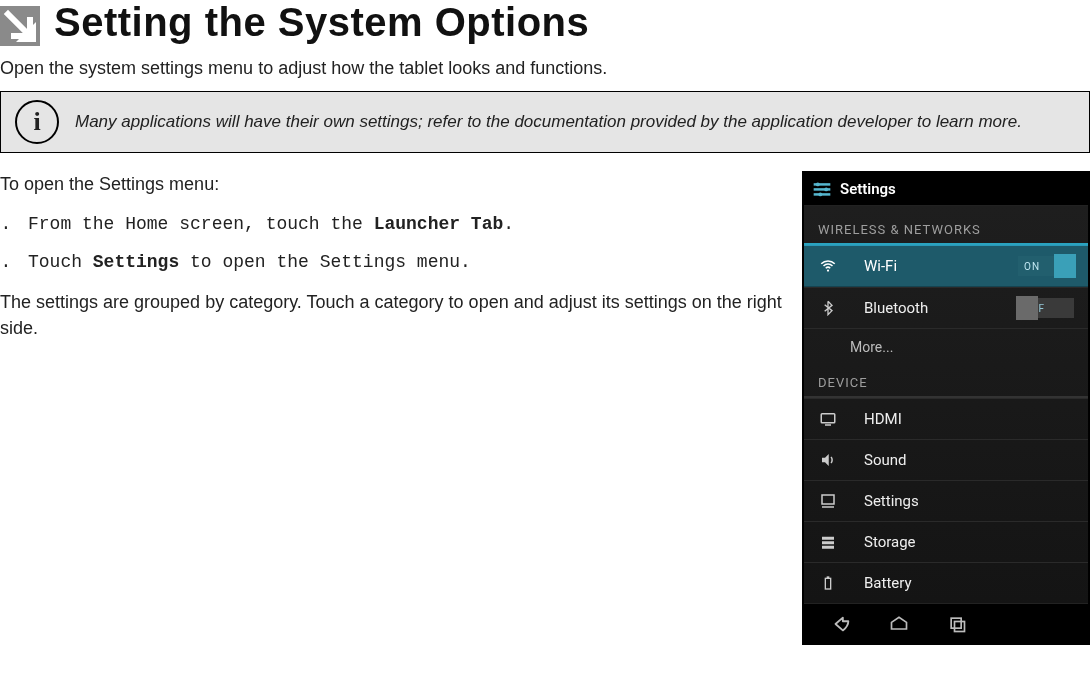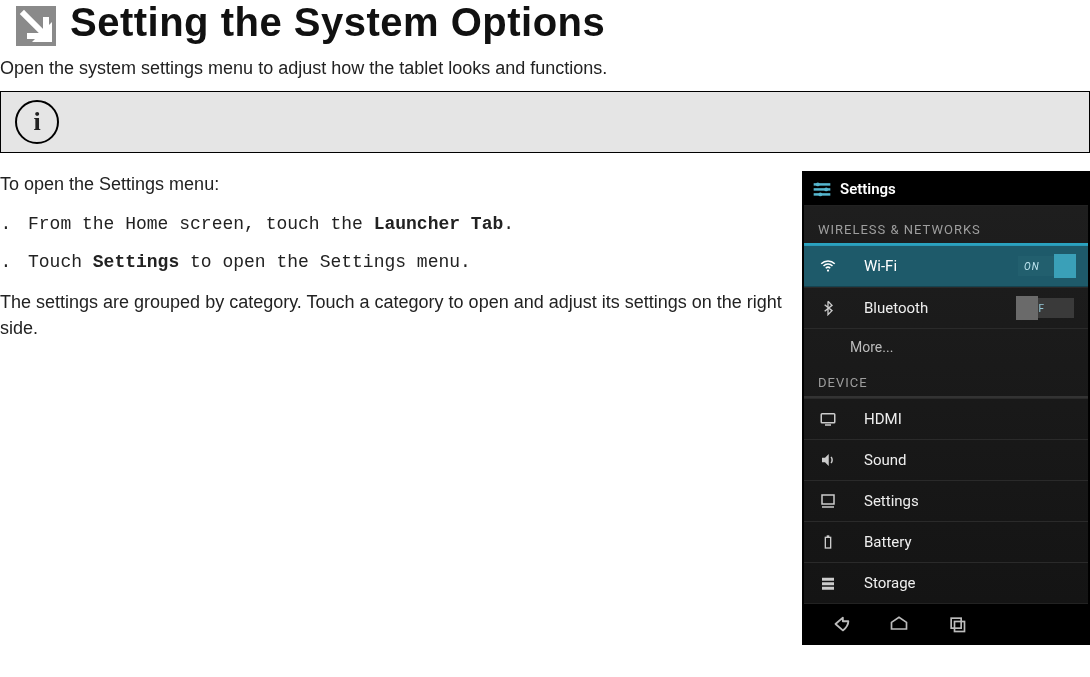--- a/index.html
+++ b/index.html
@@ -10,21 +10,21 @@
     background: #fff;
     color: #222;
     overflow: hidden;
   }
 
   
   .header-row {
     display: flex;
     align-items: flex-start;
     gap: 14px;
-    padding: 0 0 6px 16px;
+    padding: 0 0 6px 0;
   }
   .arrow-block {
     width: 40px; height: 40px;
     background: #8a8a8a;
     position: relative;
     flex-shrink: 0;
     margin-top: 6px;
   }
   .arrow-block::before {
     content: "";
@@ -174,21 +174,20 @@
     font-size: 10px;
     letter-spacing: 1px;
     display:flex; align-items:center;
     padding: 0 6px;
     color: #95c8d6;
   }
   .toggle.on {
     background: #225f6e;
     color: #bfe6f0;
     justify-content:flex-start;
-    font-style:italic;
   }
   .toggle .knob {
     position:absolute; top:-2px; width:22px; height:24px;
     background:#6a6a6a;
   }
   .toggle.on .knob { right:-2px; background:#3aa0b8; }
   .toggle.off .knob { left:-2px; }
 
   .row.more { color: #bbb; font-size: 14px; padding-left: 46px; }
 
@@ -225,20 +224,21 @@
       <path d="M8 8 L30 30 M30 30 L30 14 M30 30 L14 30" stroke="#fff" stroke-width="6" stroke-linecap="square" fill="none"></path>
     </svg>
   </div>
   <h1 class="page-title">Setting the System Options</h1>
 </div>
 
 <p class="intro">Open the system settings menu to adjust how the tablet looks and functions.</p>
 
 <div class="callout">
   <div class="info-icon-circle">i</div>
+  <div class="callout-text">Many applications will have their own settings; refer to the documentation provided by the application developer to learn more.</div>
 </div>
 
 <div class="cols">
   <div class="left-col">
     <p>To open the Settings menu:</p>
     <ol>
       <li>
         <span>From the Home screen, touch the </span><span class="bold">Launcher Tab</span><span>.</span>
       </li>
       <li>
@@ -329,37 +329,37 @@
           <svg viewBox="0 0 24 24" width="18" height="18" fill="none" stroke="#ccc" stroke-width="2">
             <rect x="4" y="4" width="16" height="12"></rect>
             <line x1="4" y1="20" x2="20" y2="20"></line>
           </svg>
         </span>
         <span class="row-label">Settings</span>
       </div>
 
       <div class="row">
         <span class="icon-slot">
-          <svg viewBox="0 0 24 24" width="16" height="16" fill="none" stroke="#ccc" stroke-width="2">
-            <rect x="8" y="5" width="8" height="16"></rect>
-            <rect x="10" y="2" width="4" height="3" fill="#ccc" stroke="none"></rect>
-          </svg>
-        </span>
-        <span class="row-label">Battery</span>
-      </div>
-
-      <div class="row">
-        <span class="icon-slot">
           <svg viewBox="0 0 24 24" width="18" height="18" fill="#ccc">
             <rect x="4" y="5" width="16" height="4"></rect>
             <rect x="4" y="11" width="16" height="4"></rect>
             <rect x="4" y="17" width="16" height="4"></rect>
           </svg>
         </span>
         <span class="row-label">Storage</span>
+      </div>
+
+      <div class="row">
+        <span class="icon-slot">
+          <svg viewBox="0 0 24 24" width="16" height="16" fill="none" stroke="#ccc" stroke-width="2">
+            <rect x="8" y="5" width="8" height="16"></rect>
+            <rect x="10" y="2" width="4" height="3" fill="#ccc" stroke="none"></rect>
+          </svg>
+        </span>
+        <span class="row-label">Battery</span>
       </div>
     </div>
 
     <div class="navbar">
       <span class="navbtn">
         <svg viewBox="0 0 24 24" width="26" height="22" fill="none" stroke="#bcbcbc" stroke-width="2">
           <path d="M14 5 L6 12 L14 19 C18 16 20 13 20 9 L14 9 Z" stroke-linejoin="round"></path>
         </svg>
       </span>
       <span class="navbtn">

